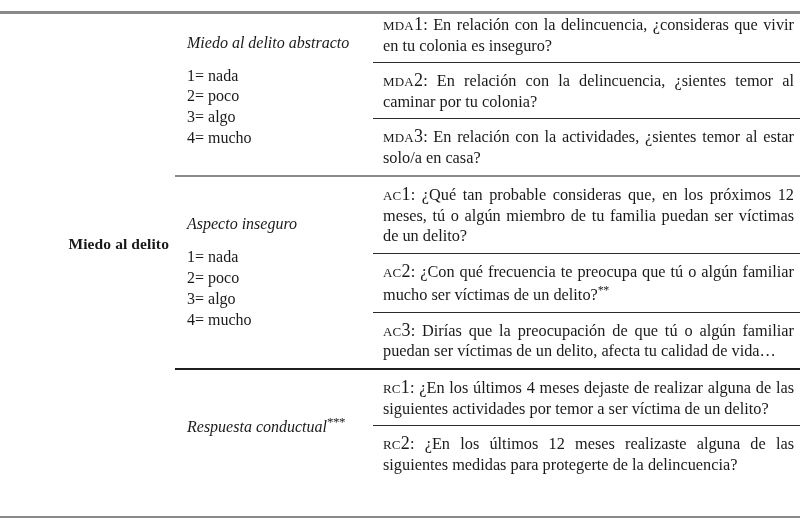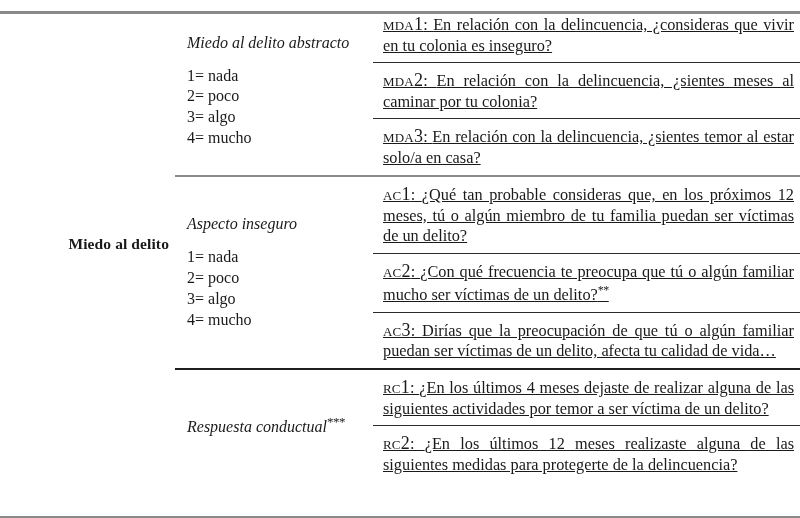--- a/index.html
+++ b/index.html
@@ -99,21 +99,20 @@
     border-collapse: collapse;
     table-layout: fixed;
   }
   table.items td {
     padding: 6px 6px 6px 10px;
     font-size: 16.3px;
     line-height: 1.26;
     vertical-align: middle;
     text-align: justify;
     text-justify: inter-word;
-    text-decoration: underline;
   }
   table.items tr + tr td {
     border-top: 1.1px solid #2b2b2b;
   }
   .item-code {
     font-variant: small-caps;
     text-transform: lowercase;
     font-size: 18px;
     letter-spacing: 0.2px;
   }
@@ -166,24 +165,24 @@
           </span>
         </td>
 
         <td class="items-cell">
           <table class="items">
             <tbody>
               <tr>
                 <td><span class="item-code">MDA1</span><span>: </span><span>En relación con la delincuencia, ¿consideras que vivir en tu colonia es inseguro?</span></td>
               </tr>
               <tr>
-                <td><span class="item-code">MDA2</span><span>: </span><span>En relación con la delincuencia, ¿sientes meses al caminar por tu colonia?</span></td>
-              </tr>
-              <tr>
-                <td><span class="item-code">MDA3</span><span>: </span><span>En relación con la delincuencia, ¿sientes temor al estar solo/a en casa?</span></td>
+                <td><span class="item-code">MDA2</span><span>: </span><span>En relación con la delincuencia, ¿sientes temor al caminar por tu colonia?</span></td>
+              </tr>
+              <tr>
+                <td><span class="item-code">MDA3</span><span>: </span><span>En relación con la actividades, ¿sientes temor al estar solo/a en casa?</span></td>
               </tr>
             </tbody>
           </table>
         </td>
       </tr>
 
       <tr class="section-sep">
         <td colspan="2">
           <div class="sep-line"></div>
         </td>

